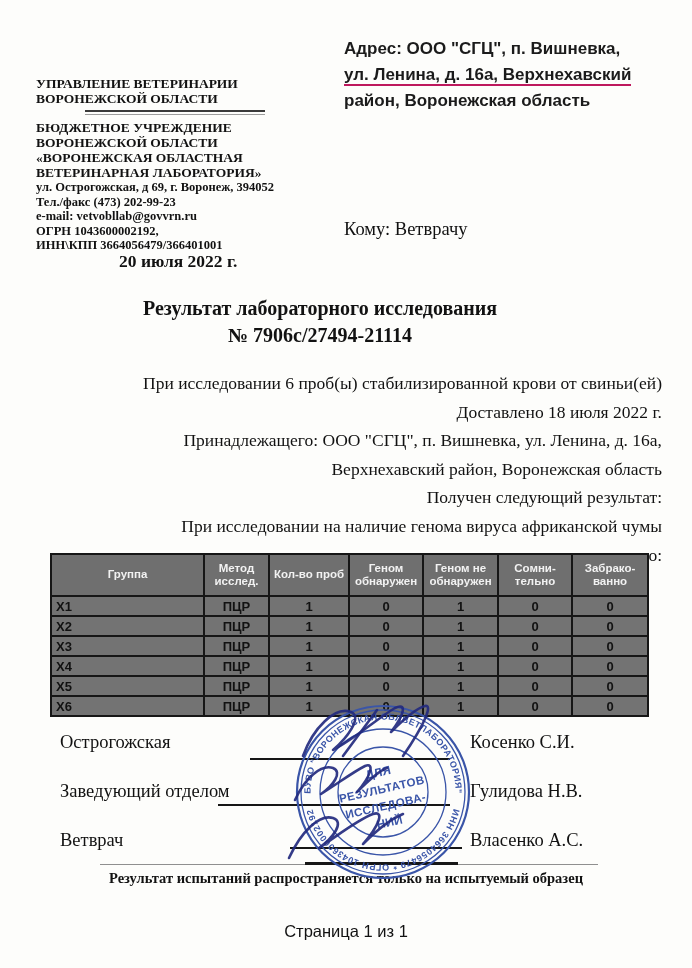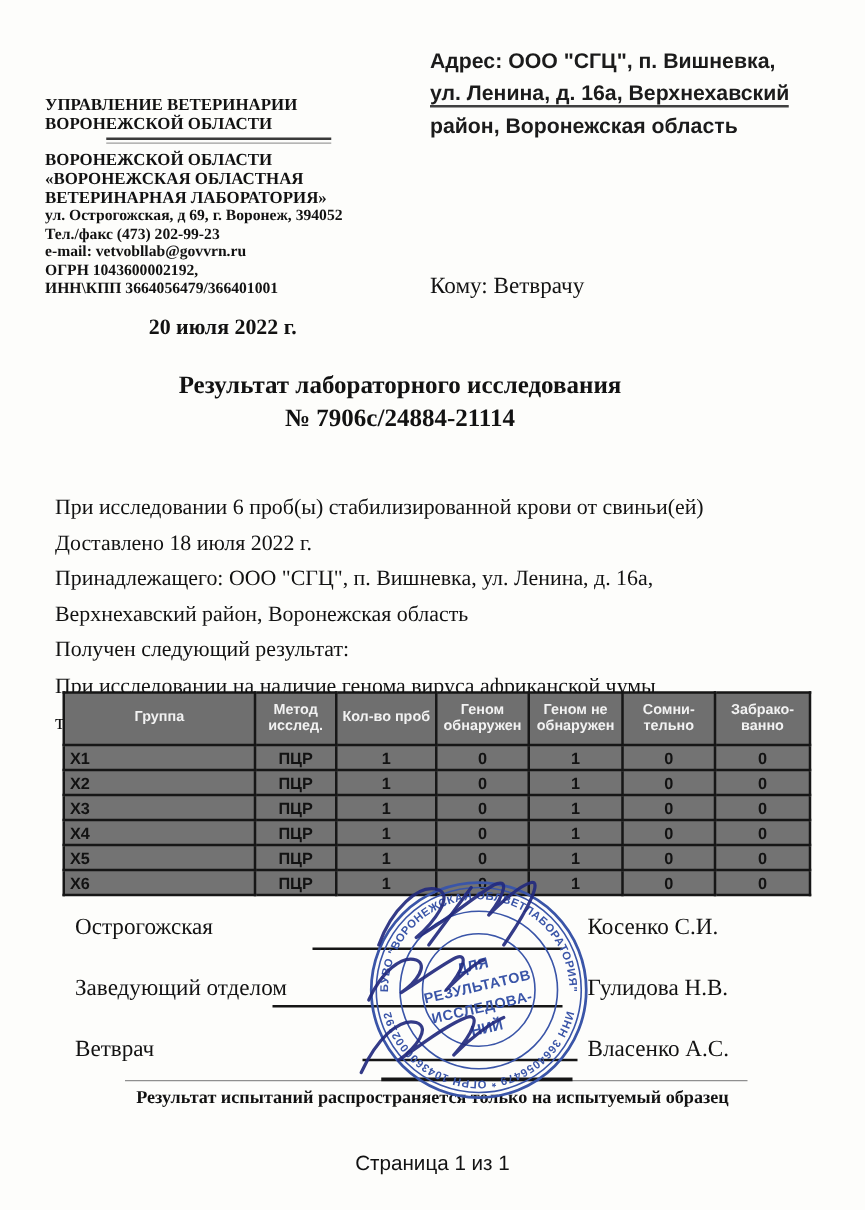--- a/index.html
+++ b/index.html
@@ -19,29 +19,29 @@
   .org{left:36px;top:36px;width:278px;text-align:left;font-weight:bold;margin-top:40px;}
   .org .big{font-size:13.5px;line-height:15px;}
   .org .small{font-size:12.5px;line-height:14.5px;}
   .org-divider{width:180px;height:2px;margin:4px auto 5px auto;
     border-top:2px solid #3a3a3a;border-bottom:1px solid #9d9d9d;}
 
   
   .addr{left:344px;top:36px;width:324px;
     font-family:"Liberation Sans",sans-serif;font-weight:bold;
     font-size:17px;line-height:26px;color:#1b1b1b;}
-  .addr .u{border-bottom:2px solid #404040;}
+  .addr .u{border-bottom:2px solid #be185d;}
 
   .komu{left:344px;top:219px;font-size:18.5px;text-align:center;}
   .date{left:119px;top:251px;font-size:17.5px;font-weight:bold;}
 
   .title{left:0;top:295px;width:640px;text-align:center;
     font-weight:bold;font-size:20px;line-height:27px;}
 
-  .bodytext{left:44px;top:391px;width:618px;font-size:17.5px;}
+  .bodytext{left:44px;top:369px;width:618px;font-size:17.5px;text-align:right;}
   .bodytext p{margin:0;line-height:28.6px;white-space:pre-line;}
 
   table.results{
     position:absolute;left:50px;top:553px;width:597px;
     border-collapse:collapse;table-layout:fixed;
     font-family:"Liberation Sans",sans-serif;font-weight:bold;padding-left:34px;}
   table.results th{
     background:var(--table-header-bg);color:#f2f2f2;
     font-size:11.5px;line-height:13.5px;white-space:pre-line;
     height:40px;border:2px solid #161616;vertical-align:middle;padding:0 1px;}
@@ -69,20 +69,21 @@
 </style>
 </head>
 <body>
 
 <div class="page">
 
   <div class="abs org">
     <div class="big">УПРАВЛЕНИЕ ВЕТЕРИНАРИИ</div>
     <div class="big">ВОРОНЕЖСКОЙ ОБЛАСТИ</div>
     <div class="org-divider"></div>
+    <div class="big">БЮДЖЕТНОЕ УЧРЕЖДЕНИЕ</div>
     <div class="big">ВОРОНЕЖСКОЙ ОБЛАСТИ</div>
     <div class="big">«ВОРОНЕЖСКАЯ ОБЛАСТНАЯ</div>
     <div class="big">ВЕТЕРИНАРНАЯ ЛАБОРАТОРИЯ»</div>
     <div class="small">ул. Острогожская, д 69, г. Воронеж, 394052</div>
     <div class="small">Тел./факс  (473) 202-99-23</div>
     <div class="small">e-mail: vetvobllab@govvrn.ru</div>
     <div class="small">ОГРН 1043600002192,</div>
     <div class="small">ИНН\КПП 3664056479/366401001</div>
   </div>
 
@@ -90,21 +91,21 @@
     <div>Адрес: ООО "СГЦ", п. Вишневка,</div>
     <div><span class="u">ул. Ленина, д. 16а, Верхнехавский</span></div>
     <div>район, Воронежская область</div>
   </div>
 
   <div class="abs komu">Кому: Ветврачу</div>
   <div class="abs date">20 июля 2022 г.</div>
 
   <div class="abs title">
     <div>Результат лабораторного исследования</div>
-    <div>№ 7906с/24884-21114</div>
+    <div>№ 7906с/27494-21114</div>
   </div>
 
   <div class="abs bodytext">
     <p>При исследовании 6 проб(ы) стабилизированной крови от свиньи(ей)</p>
     <p>Доставлено 18 июля 2022 г.</p>
     <p>Принадлежащего: ООО "СГЦ", п. Вишневка, ул. Ленина, д. 16а,
 Верхнехавский район, Воронежская область</p>
     <p>Получен следующий результат:</p>
     <p>При исследовании на наличие генома вируса африканской чумы
 тельно установлено:</p>

